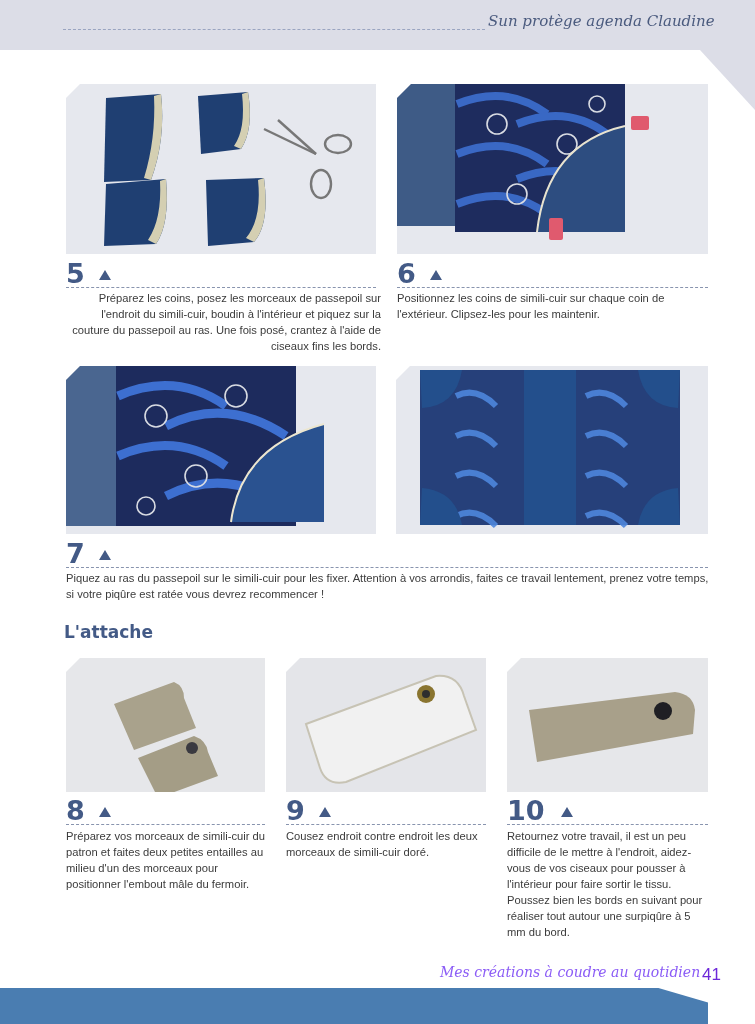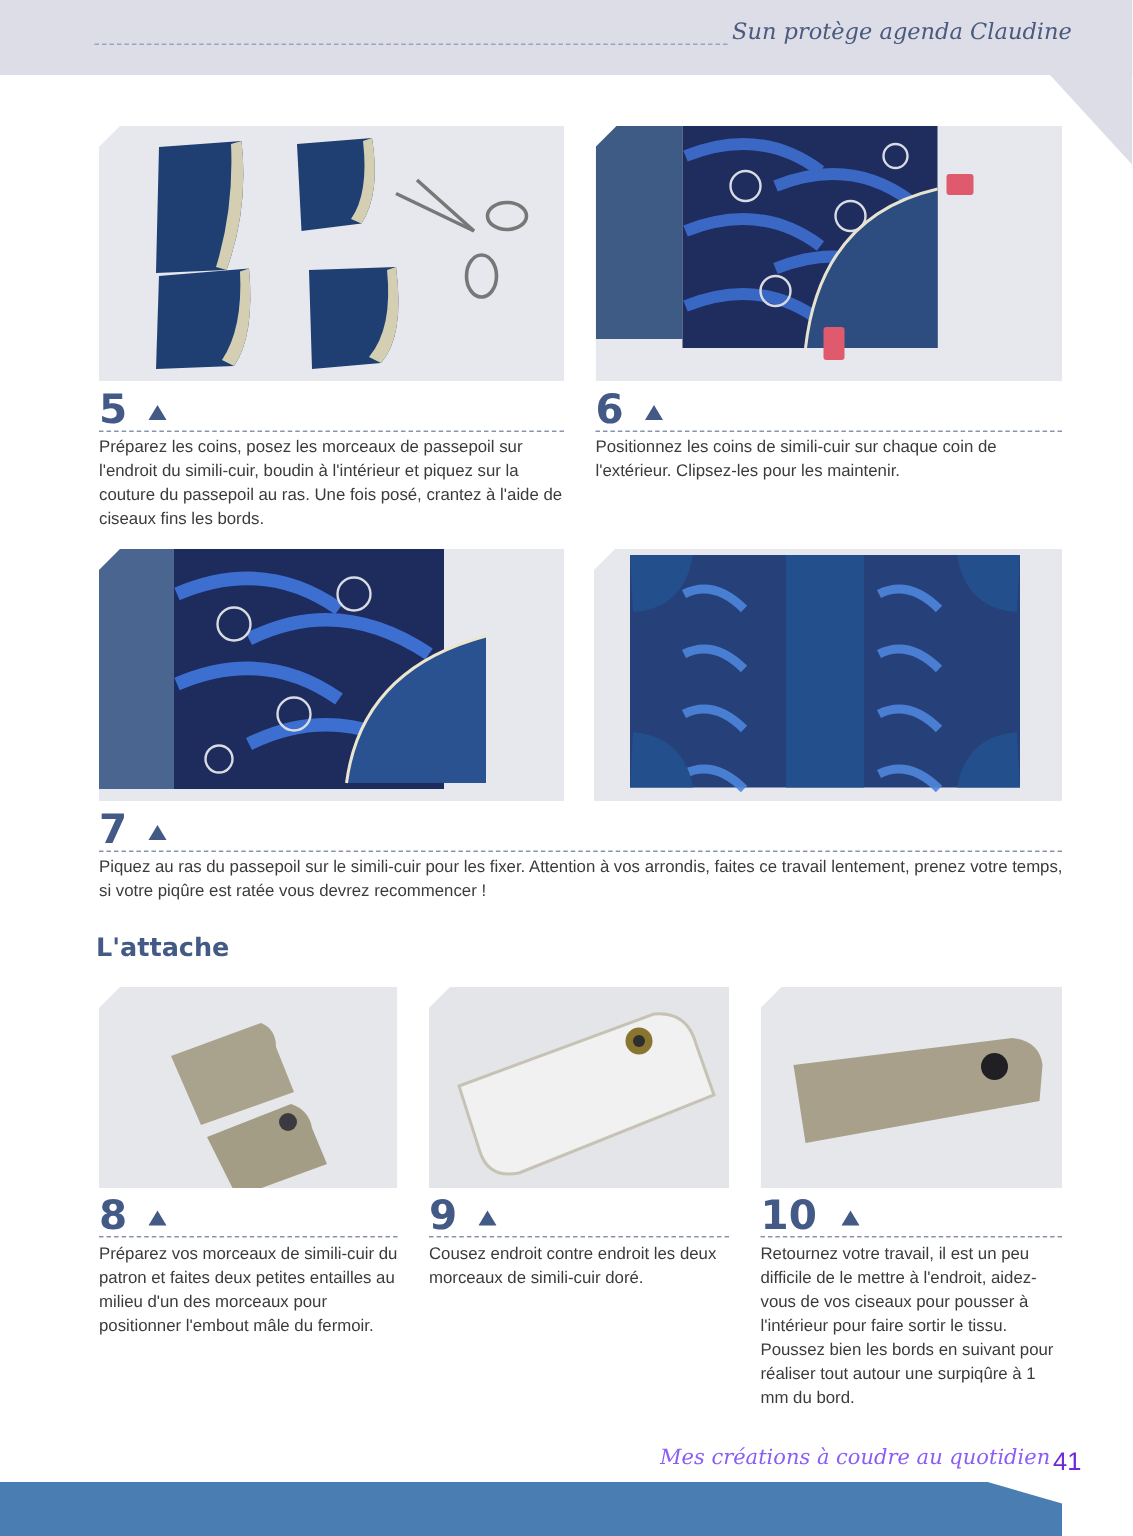--- a/index.html
+++ b/index.html
@@ -116,21 +116,21 @@
     <path d="M228 42 Q150 60 140 148 L228 148 Z" fill="#2d4d80"></path>
     <path d="M228 42 Q150 60 140 148" fill="none" stroke="#e8e3cf" stroke-width="2"></path>
     <rect x="234" y="32" width="18" height="14" rx="2" fill="#e05a6e"></rect>
     <rect x="152" y="134" width="14" height="22" rx="2" fill="#e05a6e"></rect>
   </svg>
 </div>
 
 <div class="step-num" style="left:66px;top:260px;">5</div>
 <div class="step-tri" style="left:99px;top:270px;"></div>
 <div class="step-dash" style="left:66px;top:287px;width:310px;"></div>
-<div class="step-text" style="left:66px;top:290px;width:315px;">Préparez les coins, posez les morceaux de passepoil sur l'endroit du simili-cuir, boudin à l'intérieur et piquez sur la couture du passepoil au ras. Une fois posé, crantez à l'aide de ciseaux fins les bords.</div>
+<div class="step-text" style="left:66px;top:290px;width:315px;text-align:right;">Préparez les coins, posez les morceaux de passepoil sur l'endroit du simili-cuir, boudin à l'intérieur et piquez sur la couture du passepoil au ras. Une fois posé, crantez à l'aide de ciseaux fins les bords.</div>
 
 <div class="step-num" style="left:397px;top:260px;">6</div>
 <div class="step-tri" style="left:430px;top:270px;"></div>
 <div class="step-dash" style="left:397px;top:287px;width:311px;"></div>
 <div class="step-text" style="left:397px;top:290px;width:311px;">Positionnez les coins de simili-cuir sur chaque coin de l'extérieur. Clipsez-les pour les maintenir.</div>
 
 <div class="photo" style="left:66px;top:366px;width:310px;height:168px;background:#e6e8ee;">
   <svg width="310" height="168" viewBox="0 0 310 168">
     <rect x="0" y="0" width="50" height="160" fill="#4a6690"></rect>
     <rect x="50" y="0" width="180" height="160" fill="#1d2b5d"></rect>
@@ -199,17 +199,17 @@
 <div class="step-text" style="left:66px;top:828px;width:205px;">Préparez vos morceaux de simili-cuir du patron et faites deux petites entailles au milieu d'un des morceaux pour positionner l'embout mâle du fermoir.</div>
 
 <div class="step-num" style="left:286px;top:797px;">9</div>
 <div class="step-tri" style="left:319px;top:807px;"></div>
 <div class="step-dash" style="left:286px;top:824px;width:200px;"></div>
 <div class="step-text" style="left:286px;top:828px;width:200px;">Cousez endroit contre endroit les deux morceaux de simili-cuir doré.</div>
 
 <div class="step-num" style="left:507px;top:797px;text-align:center;">10</div>
 <div class="step-tri" style="left:561px;top:807px;"></div>
 <div class="step-dash" style="left:507px;top:824px;width:201px;"></div>
-<div class="step-text" style="left:507px;top:828px;width:205px;">Retournez votre travail, il est un peu difficile de le mettre à l'endroit, aidez-vous de vos ciseaux pour pousser à l'intérieur pour faire sortir le tissu. Poussez bien les bords en suivant pour réaliser tout autour une surpiqûre à 1 mm du bord.</div>
+<div class="step-text" style="left:507px;top:828px;width:205px;">Retournez votre travail, il est un peu difficile de le mettre à l'endroit, aidez-vous de vos ciseaux pour pousser à l'intérieur pour faire sortir le tissu. Poussez bien les bords en suivant pour réaliser tout autour une surpiqûre à 5 mm du bord.</div>
 
 <div class="footer-title">Mes créations à coudre au quotidien</div>
 <div class="page-number">41</div>
 <div class="footer-band"></div>
 
 </body></html>

